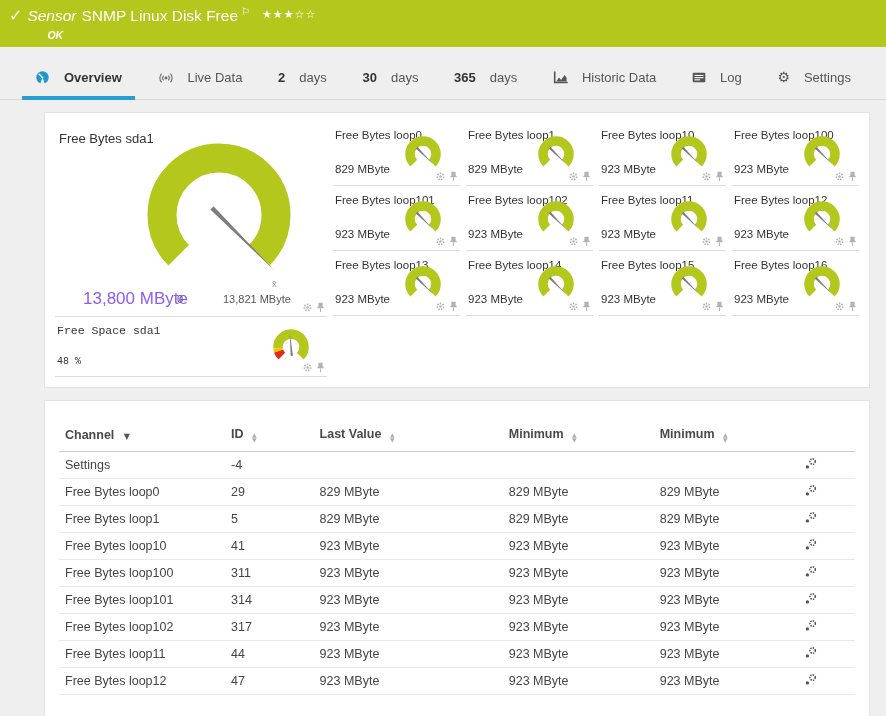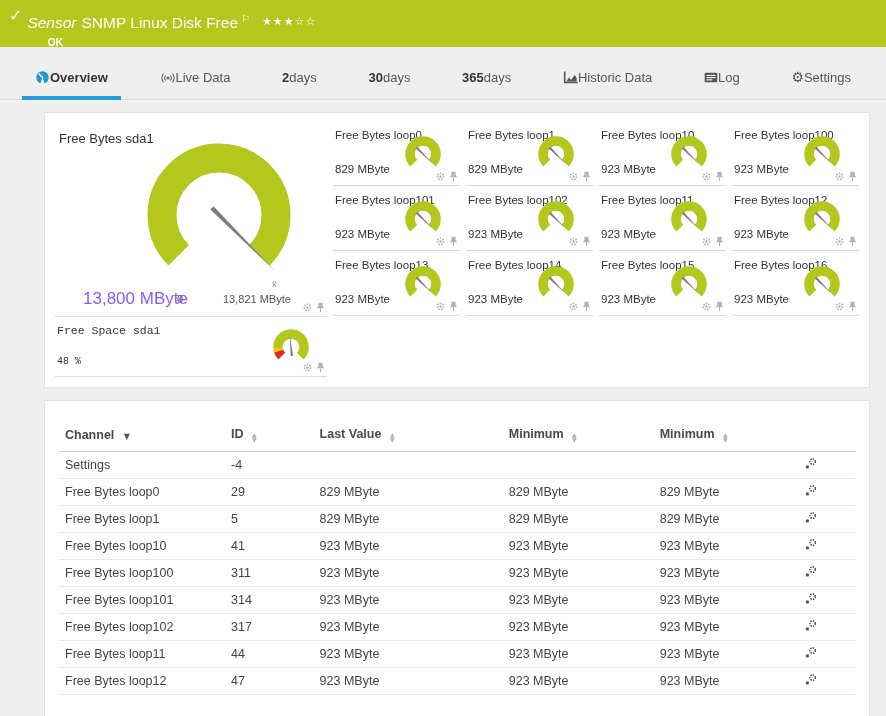--- a/index.html
+++ b/index.html
@@ -9,33 +9,33 @@
     background:#efefef; color:#444; overflow:hidden; position:relative;
   }
   .uicon { font-family:"DejaVu Sans", sans-serif; }
 
   
   .topbar{
     background:#b4c71d; height:47px; color:#fff;
     display:flex; align-items:flex-start; padding:7px 0 0 9px;
   }
   .topbar .check{ font-size:16px; font-weight:bold; line-height:18px; margin-right:5px; }
-  .titleline{ font-size:15.5px; line-height:18px; display:flex; align-items:flex-end;margin-top:7px; }
+  .titleline{ font-size:15.5px; line-height:18px; display:flex; align-items:flex-end; }
   .titleline em{ font-style:italic; margin-right:5px; }
   .flag{ font-size:10px; margin-left:3px; position:relative; top:-4px; cursor:pointer;}
   .stars{ font-size:11px; letter-spacing:1px; margin-left:12px; position:relative; top:-1px; cursor:pointer;}
-  .ok-label{ font-size:10.5px; font-weight:bold; margin:4px 0 0 20px; }
+  .ok-label{ font-size:10.5px; font-weight:bold; margin:4px 0 0 20px;font-style:italic; }
 
   
   .tabs{
     height:53px; display:flex; align-items:flex-end; justify-content:space-between;
     padding:0 30px; border-bottom:1px solid #d8d8d8; background:#efefef;
   }
   .tab{
-    display:flex; align-items:center; gap:0; font-size:13px; color:#555;
+    display:flex; align-items:center; gap:14px; font-size:13px; color:#555;
     padding:0 5px 14px; position:relative; cursor:pointer; white-space:nowrap;
   }
   .tab b{ color:#333; font-weight:bold; }
   .tab.active{ color:#333; font-weight:bold; }
   .tab.active::after{
     content:""; position:absolute; left:-8px; right:-8px; bottom:-1px;
     height:4px; background:#259fd3;
   }
   .tab .ticon{ display:inline-flex; }
 

